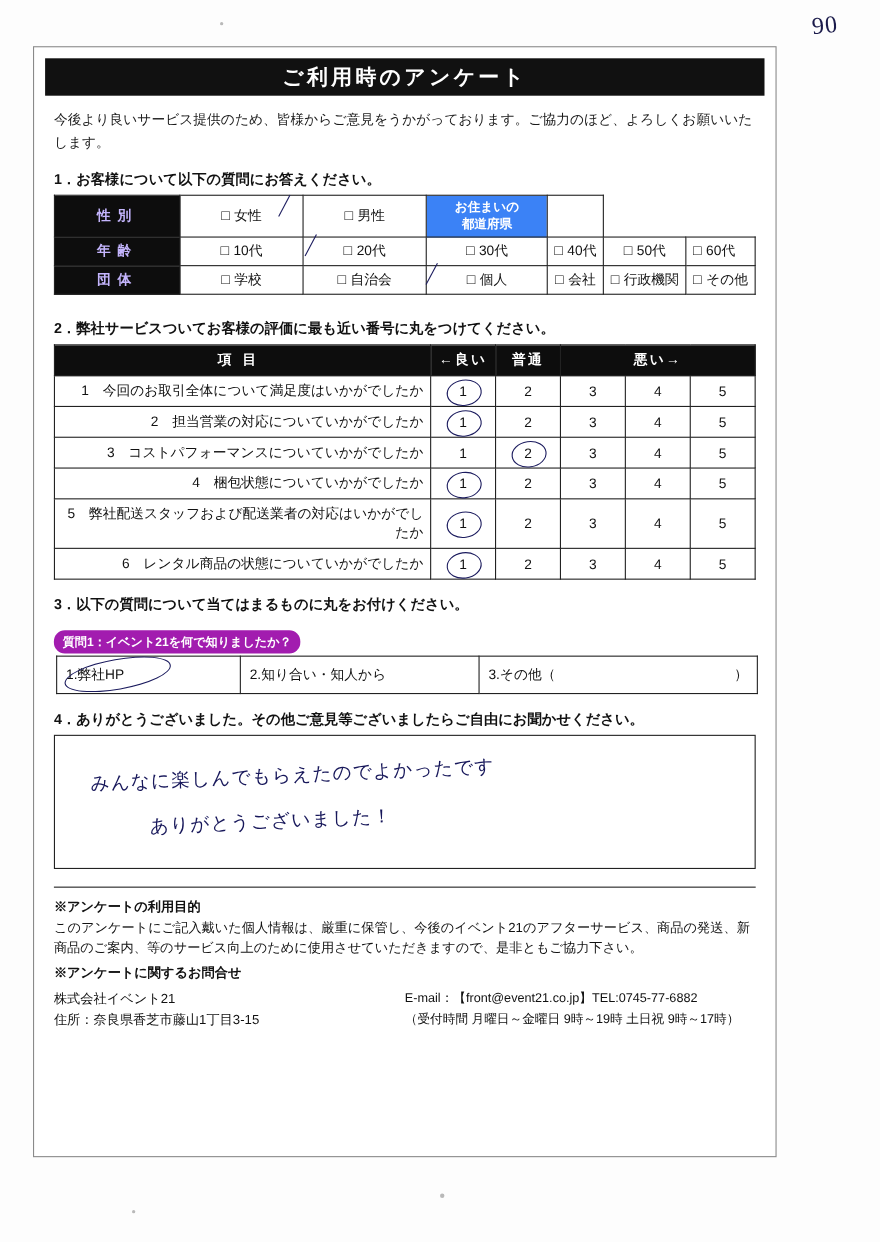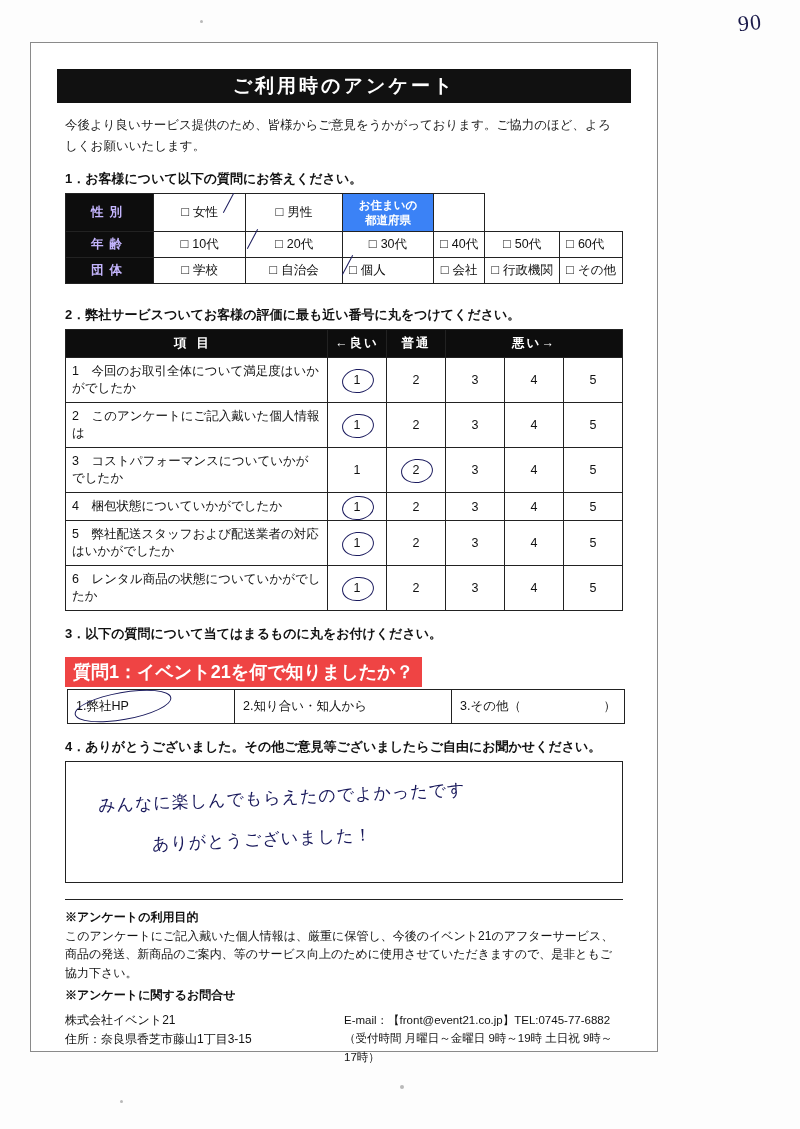--- a/index.html
+++ b/index.html
@@ -28,26 +28,26 @@
     font-family: "Liberation Serif", serif;
     font-size: 22px;
     color: #1a1a4a;
     transform: rotate(-6deg);
     letter-spacing: 1px;
   }
   .sheet {
     position: absolute;
     left: 30px;
     top: 42px;
-    width: 628px;
+    width: 676px;
     height: 1010px;
     border: 1px solid #8a8a8a;
     background: #ffffff;
     box-sizing: border-box;
-    padding: 16px;
+    padding: 0;
   }
   .title-bar {
     margin: 10px 10px 0 10px;
     height: 34px;
     background: #111;
     color: #fff;
     display: flex;
     align-items: center;
     justify-content: center;
     font-size: 19px;
@@ -118,21 +118,21 @@
   table.eval thead th {
     background: #0d0d0d;
     color: #fff;
     font-weight: bold;
     text-align: center;
     font-size: 12.5px;
     letter-spacing: 2px;
   }
   table.eval thead th.item { letter-spacing: 10px; }
   table.eval td.q {
-    text-align: left;
+    text-align: right;
     font-size: 12.5px;
   }
   table.eval td.sc {
     width: 46px;
     text-align: center;
     font-size: 12.5px;
     position: relative;
   }
   .circle-mark {
     position: absolute;
@@ -145,25 +145,26 @@
     border: 1.6px solid #1b1b5e;
     border-radius: 50%;
     transform: rotate(-8deg);
     pointer-events: none;
   }
   .q3 {
     margin: 14px 18px 0 18px;
   }
   .q-label {
     display: inline-block;
-    background: #ef4444;
+    background: #a21caf;
     color: #fff;
-    font-size: 18px;
+    font-size: 11px;
     font-weight: bold;
     padding: 3px 8px;
+    border-radius: 10px;
   }
   table.q3t {
     margin: 0 20px;
     width: calc(100% - 36px);
     border-collapse: collapse;
     font-size: 12.5px;
   }
   table.q3t td {
     border: 1px solid #222;
     padding: 8px 8px;
@@ -283,21 +284,21 @@
         </td>
       </tr>
       <tr>
         <td class="rowhead">団体</td>
         <td class="opt" style="text-align:center;">
           <span class="box"></span><span>学校</span>
         </td>
         <td class="opt" style="text-align:center;">
           <span class="box"></span><span>自治会</span>
         </td>
-        <td class="opt" style="text-align:left;position:relative;">
+        <td class="opt" style="text-align:center;position:relative;">
           <span class="box"></span><span>個人</span>
           <span class="pen-stroke" style="left:4px;top:-4px;"></span>
         </td>
         <td class="opt" style="text-align:center;">
           <span class="box"></span><span>会社</span>
         </td>
         <td class="opt" style="text-align:center;">
           <span class="box"></span><span>行政機関</span>
         </td>
         <td class="opt" style="text-align:center;">
@@ -321,21 +322,21 @@
       <tbody>
         <tr>
           <td class="q"><span>1</span>　<span>今回のお取引全体について満足度はいかがでしたか</span></td>
           <td class="sc"><span>1</span><span class="circle-mark"></span></td>
           <td class="sc">2</td>
           <td class="sc">3</td>
           <td class="sc">4</td>
           <td class="sc">5</td>
         </tr>
         <tr>
-          <td class="q"><span>2</span>　<span>このアンケートにご記入戴いた個人情報は</span></td>
+          <td class="q"><span>2</span>　<span>担当営業の対応についていかがでしたか</span></td>
           <td class="sc"><span>1</span><span class="circle-mark"></span></td>
           <td class="sc">2</td>
           <td class="sc">3</td>
           <td class="sc">4</td>
           <td class="sc">5</td>
         </tr>
         <tr>
           <td class="q"><span>3</span>　<span>コストパフォーマンスについていかがでしたか</span></td>
           <td class="sc">1</td>
           <td class="sc"><span>2</span><span class="circle-mark"></span></td>

